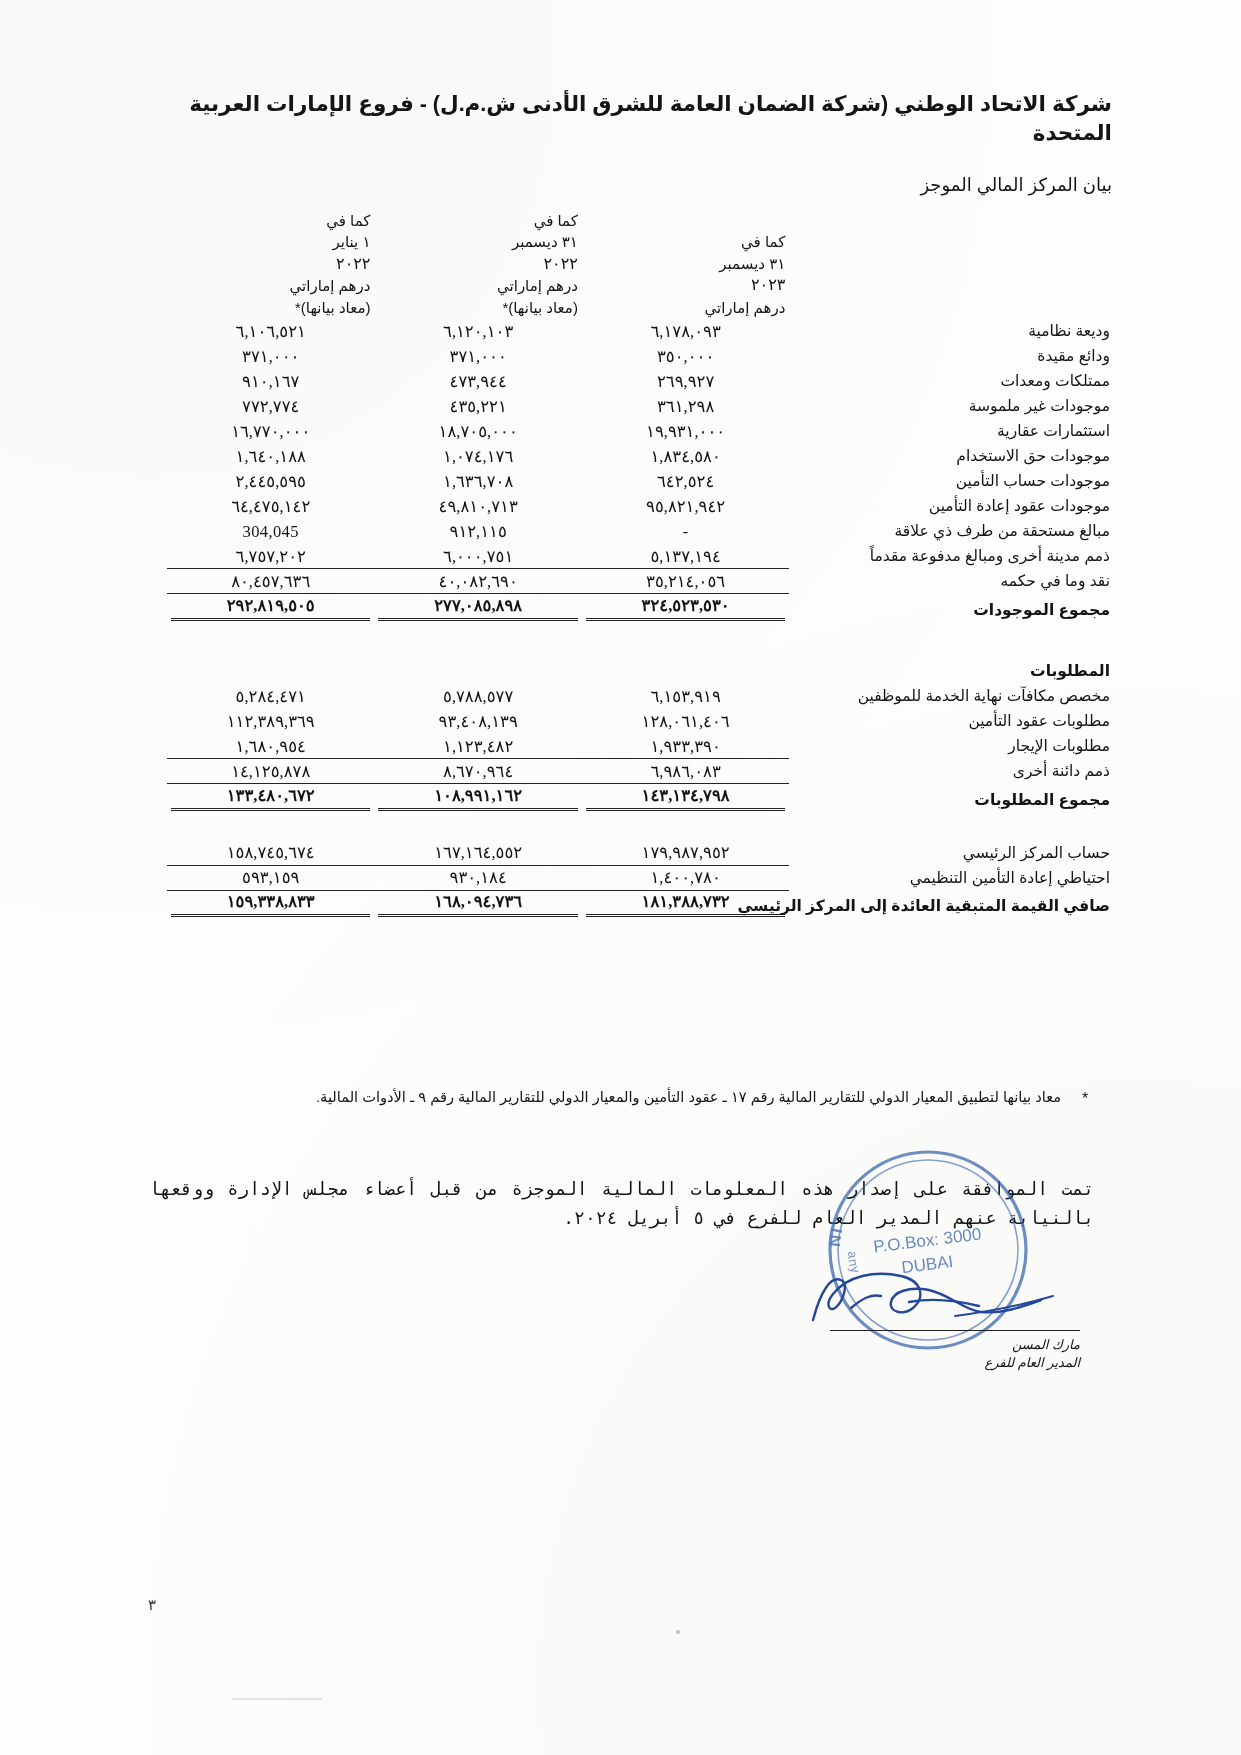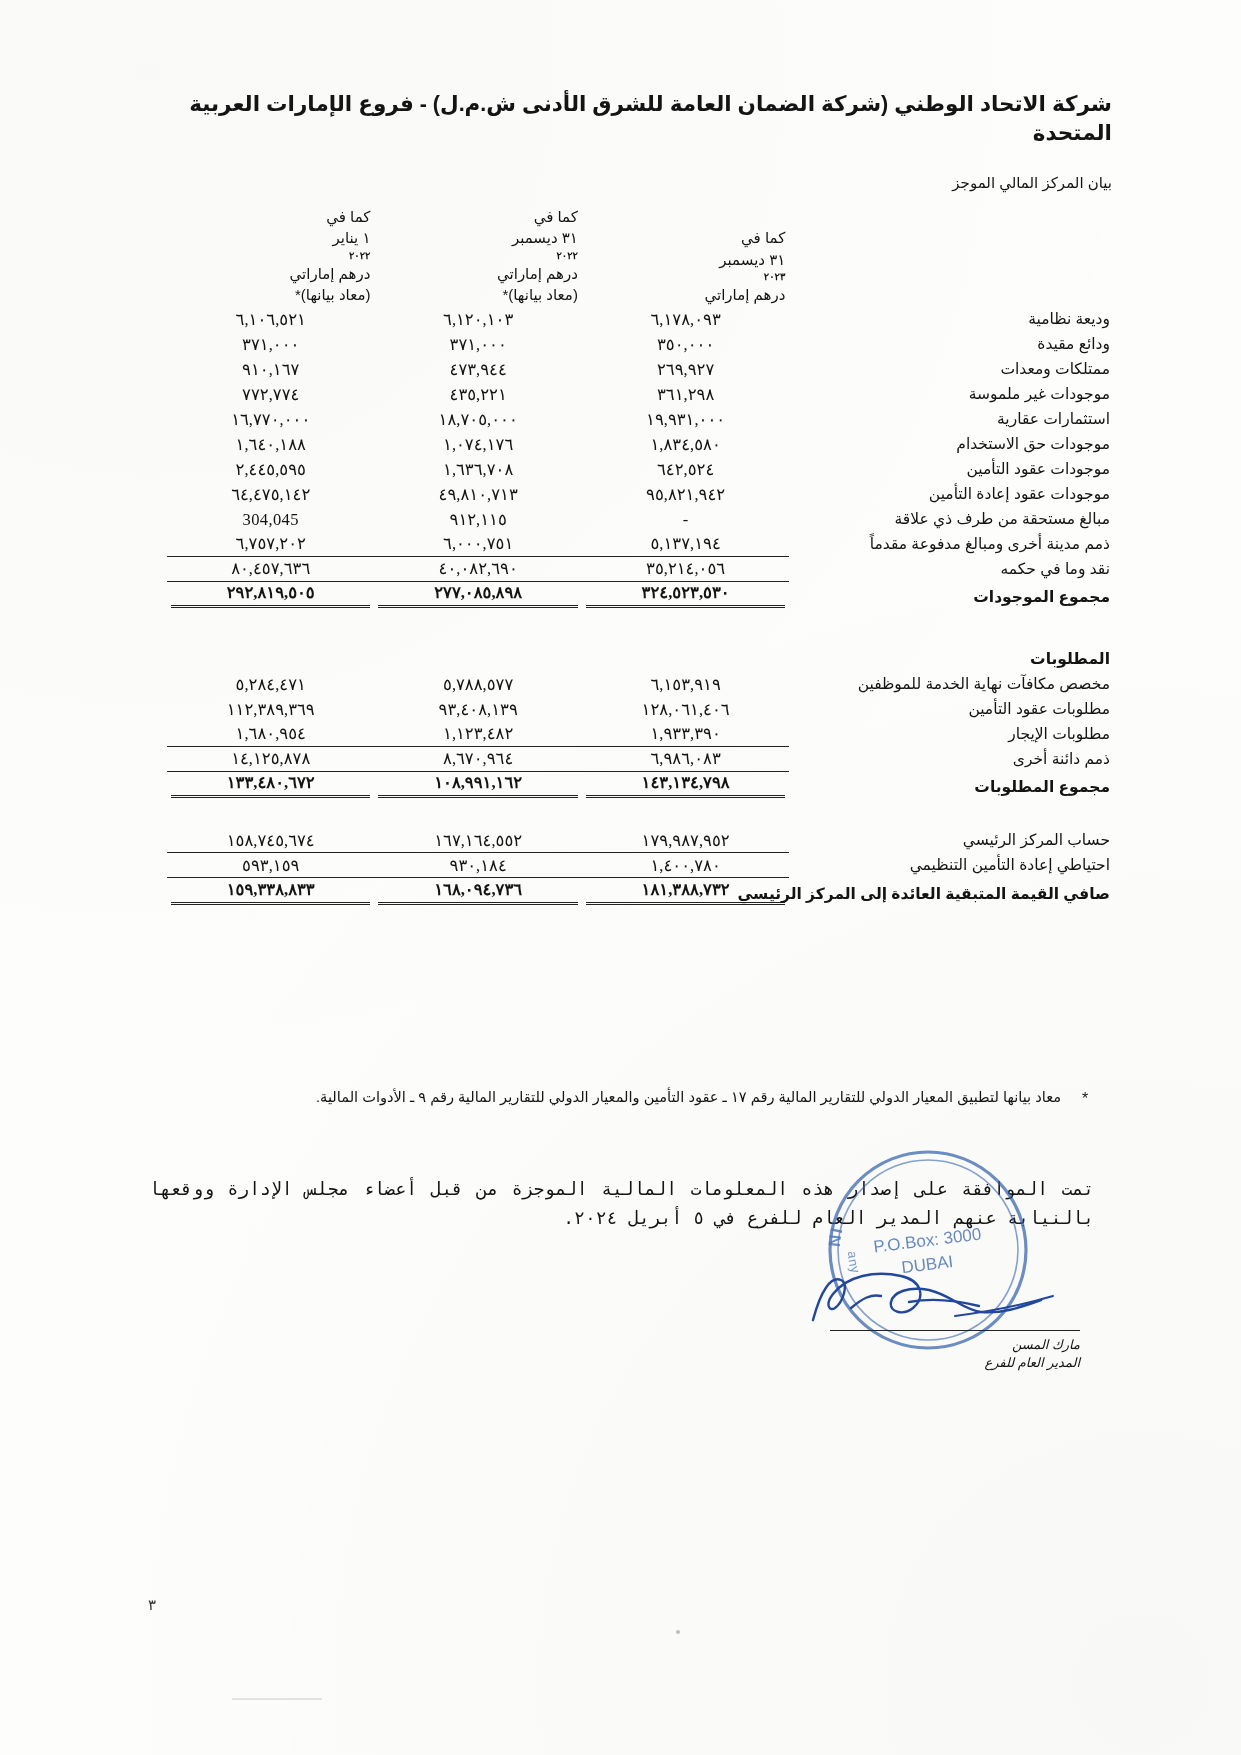--- a/index.html
+++ b/index.html
@@ -43,21 +43,21 @@
     font-weight: bold;
     font-size: 21.5px;
     line-height: 1.35;
     text-align: right;
     letter-spacing: -0.2px;
     margin: 0 0 26px 0;
     padding-left: 10px;
   }
   .statement-title {
     font-family: "Liberation Sans", "DejaVu Sans", sans-serif;
-    font-size: 15px;
+    font-size: 18px;
     font-weight: normal;
     text-align: right;
     margin: 0 0 14px 0;
   }
 
   
   table.fin {
     width: 100%;
     border-collapse: collapse;
     table-layout: fixed;
@@ -95,23 +95,22 @@
     font-weight: normal;
     font-size: 15px;
     text-align: right;
     vertical-align: bottom;
     padding: 0 4px 1px 4px;
     line-height: 1.42;
   }
   th.hdr .ln { display: block; }
   th.hdr .ln.num-line {
     font-family: "Liberation Serif", "DejaVu Serif", serif;
-    font-size: 10px;
+    font-size: 16px;
     letter-spacing: 1px;
-    font-weight: bold;
   }
   th.spacer { }
 
   
   .rule-single td.num.ruled { border-top: 1.4px solid #222; }
   tr.total td.num { border-top: 1.4px solid #222; }
   tr.total td.num .dbl {
     display: block;
     border-bottom: 3.2px double #222;
     padding-bottom: 2px;
@@ -309,21 +308,21 @@
             <td class="num">١٨,٧٠٥,٠٠٠</td>
             <td class="num">١٦,٧٧٠,٠٠٠</td>
           </tr>
           <tr>
             <td class="label">موجودات حق الاستخدام</td>
             <td class="num">١,٨٣٤,٥٨٠</td>
             <td class="num">١,٠٧٤,١٧٦</td>
             <td class="num">١,٦٤٠,١٨٨</td>
           </tr>
           <tr>
-            <td class="label">موجودات عقود التأمين</td>
+            <td class="label">موجودات حساب التأمين</td>
             <td class="num">٦٤٢,٥٢٤</td>
             <td class="num">١,٦٣٦,٧٠٨</td>
             <td class="num">٢,٤٤٥,٥٩٥</td>
           </tr>
           <tr>
             <td class="label">موجودات عقود إعادة التأمين</td>
             <td class="num">٩٥,٨٢١,٩٤٢</td>
             <td class="num">٤٩,٨١٠,٧١٣</td>
             <td class="num">٦٤,٤٧٥,١٤٢</td>
           </tr>

